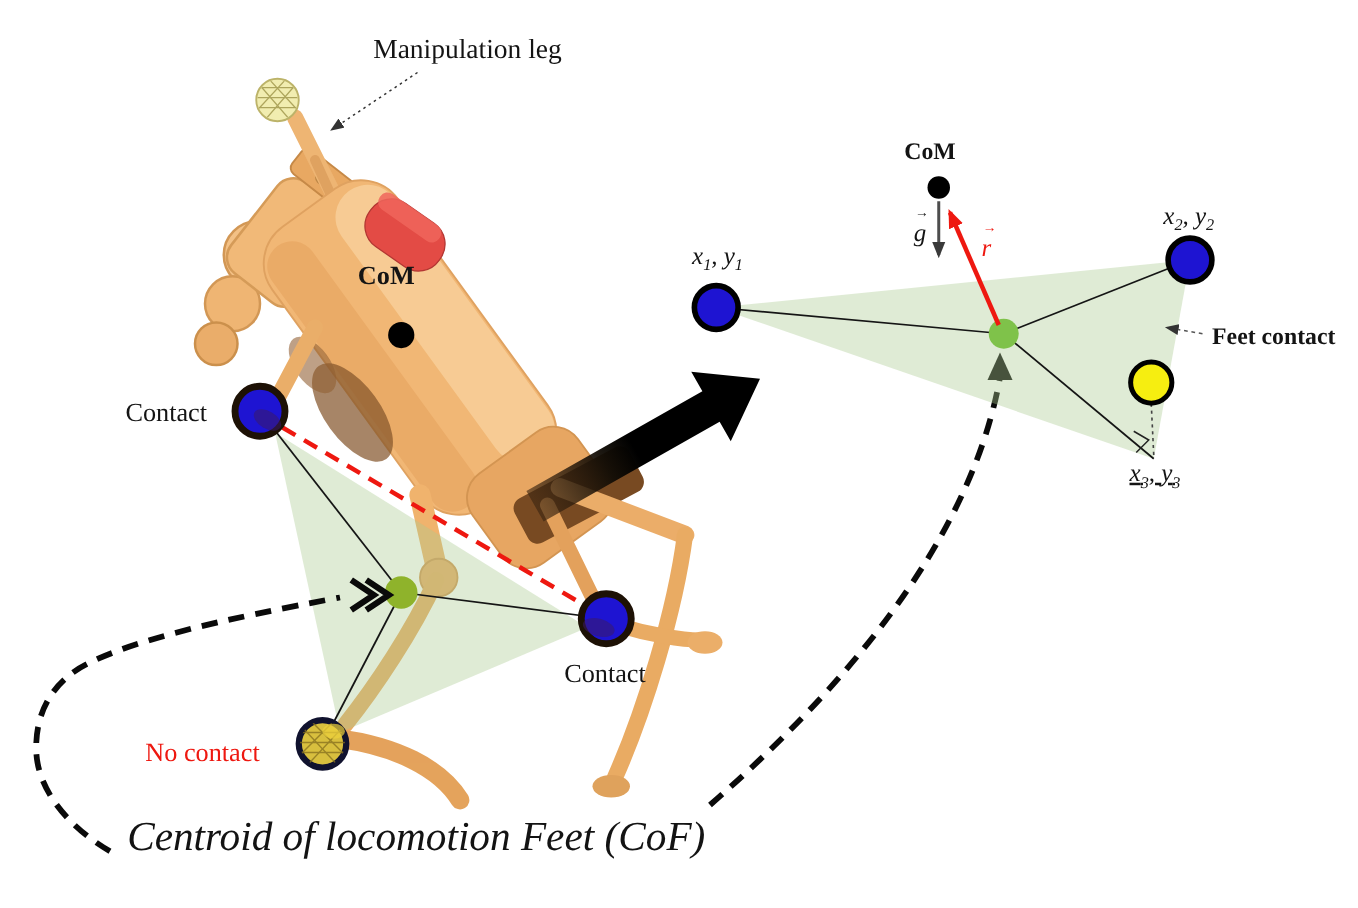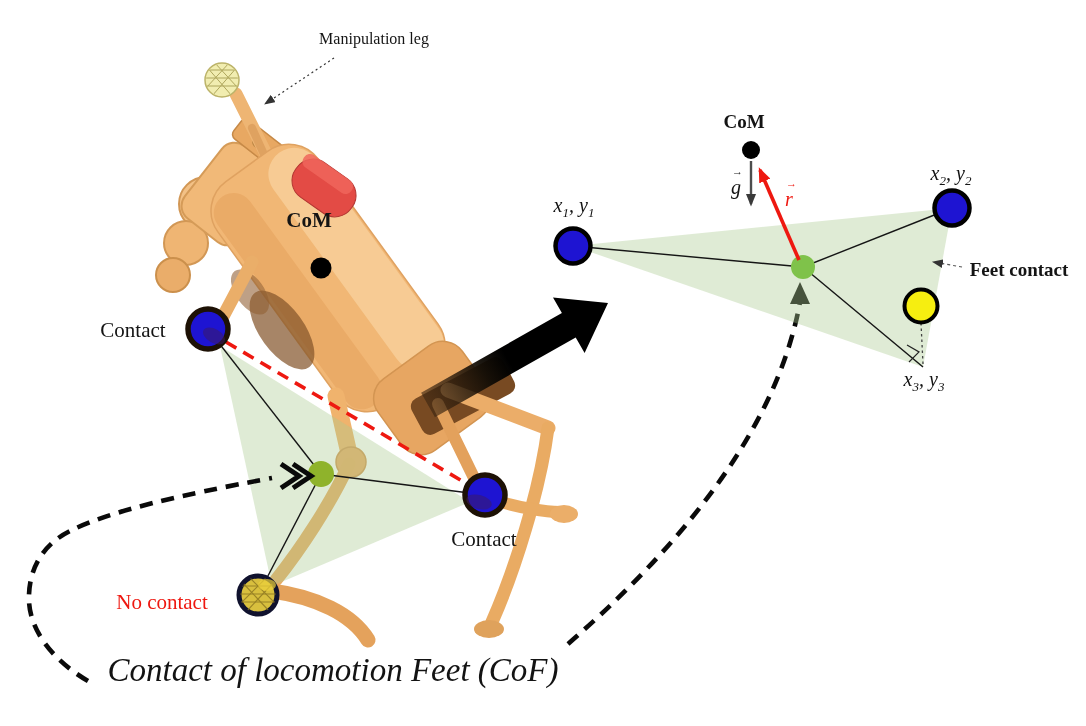--- a/index.html
+++ b/index.html
@@ -14,21 +14,21 @@
   .lbl{
     position:absolute;
     transform:translate(-50%,-50%);
     font-family:"Liberation Serif",serif;
     color:#141414;
     white-space:nowrap;
     line-height:1.05;
   }
   .f21{font-size:21px;}
   .f19{font-size:19px;}
-  .f22{font-size:16px;}
+  .f22{font-size:22px;}
   .bold{font-weight:bold;}
   .red{color:#ee1810;}
   .math{font-style:italic;font-size:20px;}
   .math sub{font-size:13px;font-style:italic;}
   .caption{
     font-size:33px;
     font-style:italic;
     color:#131313;
   }
   .vec{position:relative;display:inline-block;font-style:italic;}
@@ -202,39 +202,39 @@
 <div class="lbl f22" style="left:374px;top:39px;">Manipulation leg</div>
 
 <div class="lbl f21 bold" style="left:309px;top:220px;">CoM</div>
 
 <div class="lbl f21" style="left:133px;top:330px;">Contact</div>
 
 <div class="lbl f21" style="left:484px;top:539px;">Contact</div>
 
 <div class="lbl f21 red" style="left:162px;top:602px;">No contact</div>
 
-<div class="lbl caption" style="left:333px;top:670px;">Contact of locomotion Feet (CoF)</div>
+<div class="lbl caption" style="left:333px;top:670px;">Centroid of locomotion Feet (CoF)</div>
 
 <div class="lbl f19 bold" style="left:744px;top:122px;">CoM</div>
 
 <div class="lbl math" style="left:736px;top:187px;">
   <span class="vec"><span class="vec-arrow">→</span><span>g</span></span>
 </div>
 
 <div class="lbl math red" style="left:789px;top:199px;">
   <span class="vec"><span class="vec-arrow">→</span><span>r</span></span>
 </div>
 
 <div class="lbl math" style="left:574px;top:207px;">
   <span>x</span><sub>1</sub><span>, </span><span>y</span><sub>1</sub>
 </div>
 
 <div class="lbl math" style="left:951px;top:175px;text-align:center;">
   <span>x</span><sub>2</sub><span>, </span><span>y</span><sub>2</sub>
 </div>
 
-<div class="lbl math" style="left:924px;top:381px;">
+<div class="lbl math" style="left:924px;top:381px;text-decoration:underline;">
   <span>x</span><sub>3</sub><span>, </span><span>y</span><sub>3</sub>
 </div>
 
 <div class="lbl f19 bold" style="left:1019px;top:270px;">Feet contact</div>
 
 </div>
 
 </body></html>

